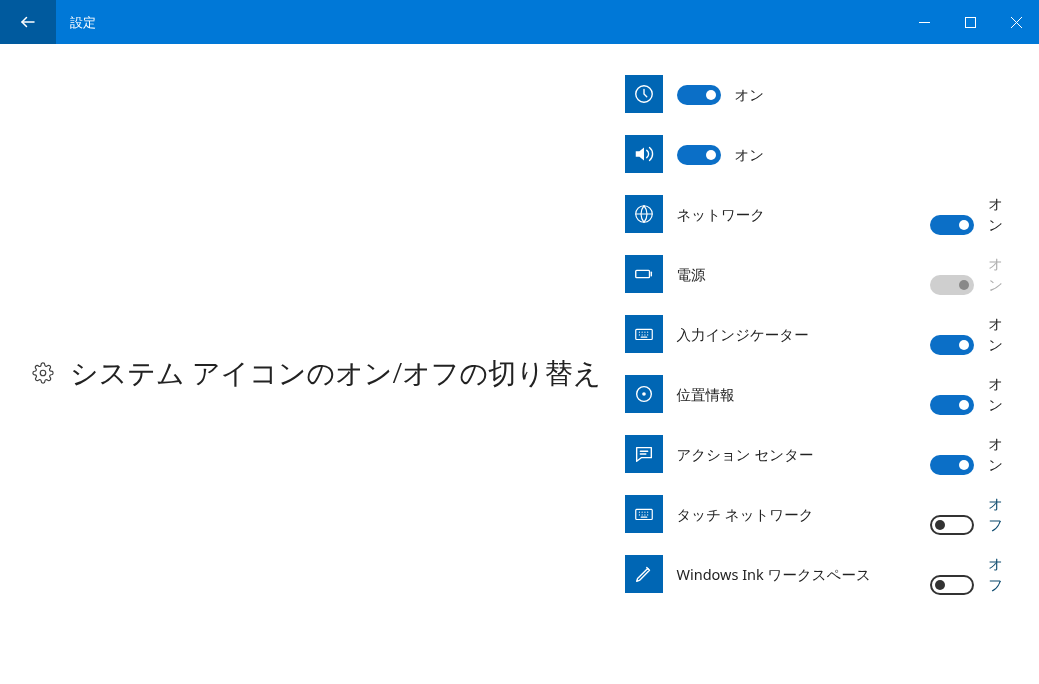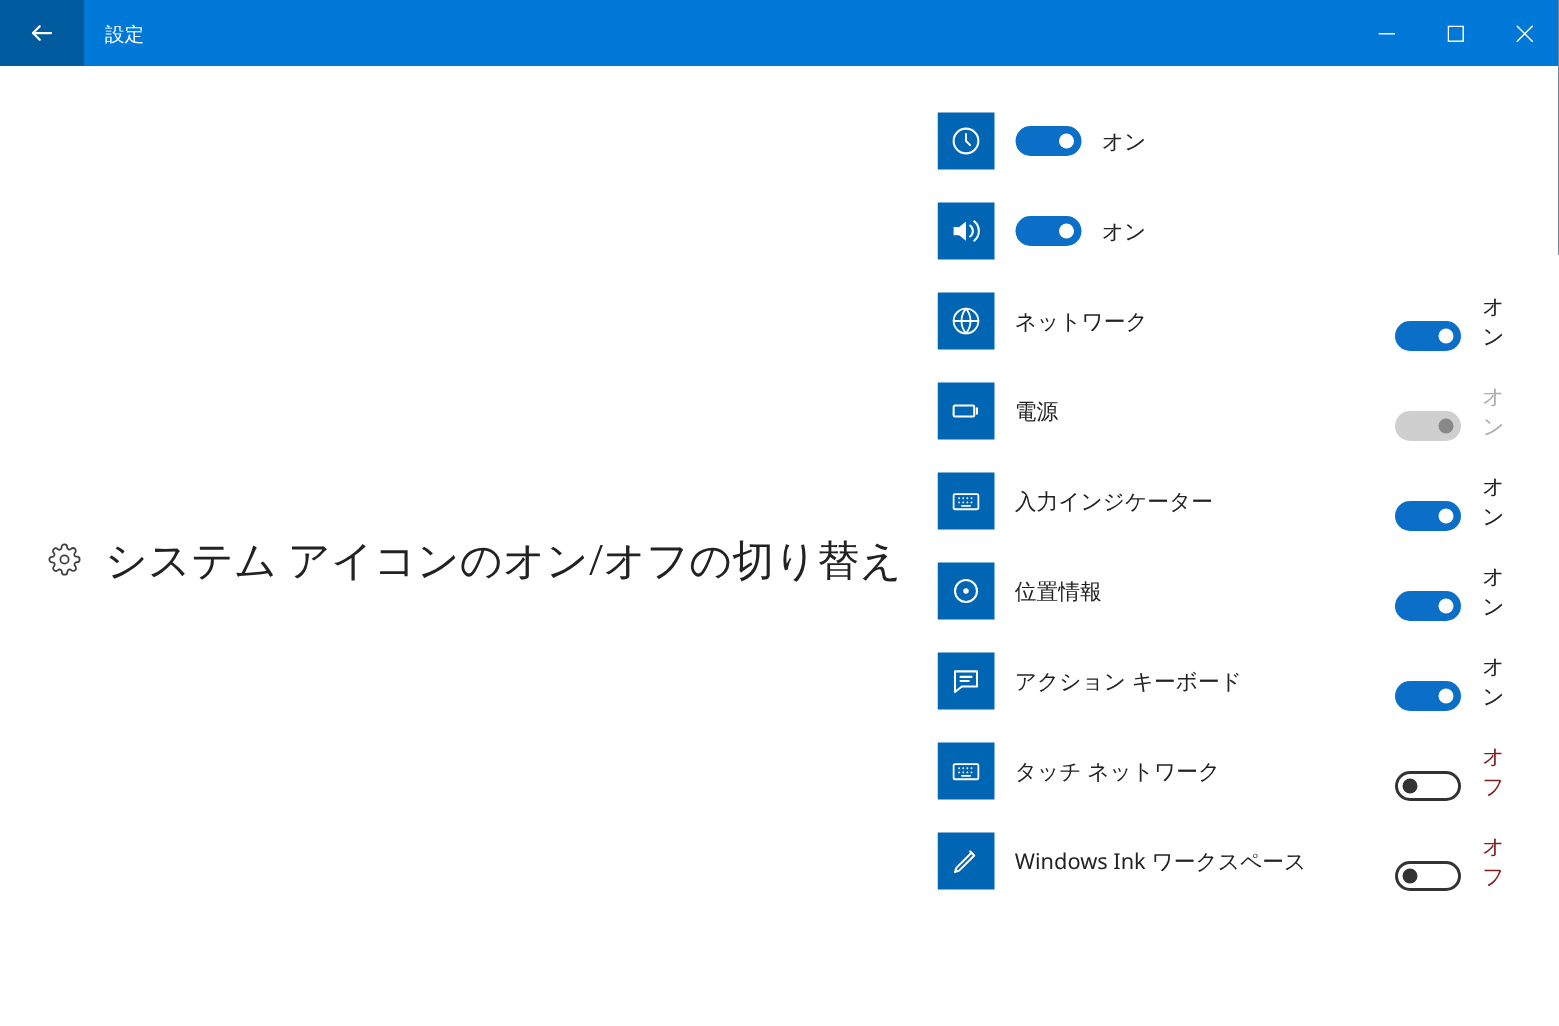--- a/index.html
+++ b/index.html
@@ -150,21 +150,21 @@
     left: 3px;
   }
   .toggle-disabled .knob {
     background: #888;
     right: 5px;
   }
   .toggle-state {
     font-size: 14.5px;
   }
   .state-on { color: #222; }
-  .state-off { color: #7f1d1d; }
+  .state-off { color: #0c4a6e; }
   .state-disabled { color: #adadad; }
 
   .scroll-region::-webkit-scrollbar { width: 16px; }
   .scroll-region::-webkit-scrollbar-track { background: #f0f0f0; }
   .scroll-region::-webkit-scrollbar-thumb { background: #c2c2c2; }
   .scroll-region::-webkit-scrollbar-button { height: 16px; background: #f0f0f0; }
 </style>
 </head>
 <body>
 
@@ -310,21 +310,21 @@
             </div>
           </div>
           <div class="setting-row">
             <div class="icon-tile">
               <svg viewBox="0 0 24 24" stroke-width="1.5" width="22" height="22" stroke-linecap="round" stroke-linejoin="round">
                 <path d="M4 5h16v11H9l-5 4V5z"></path>
                 <line x1="8" y1="9" x2="16" y2="9"></line>
                 <line x1="8" y1="12" x2="14" y2="12"></line>
               </svg>
             </div>
-            <div class="setting-label">アクション キーボード</div>
+            <div class="setting-label">アクション センター</div>
             <div class="toggle-cell">
               <div class="toggle toggle-on">
                 <div class="knob"></div>
               </div>
               <span class="toggle-state state-on">オン</span>
             </div>
           </div>
           <div class="setting-row">
             <div class="icon-tile">
               <svg viewBox="0 0 24 24" stroke-width="1.3" width="22" height="22" stroke-linecap="round" stroke-linejoin="round">

